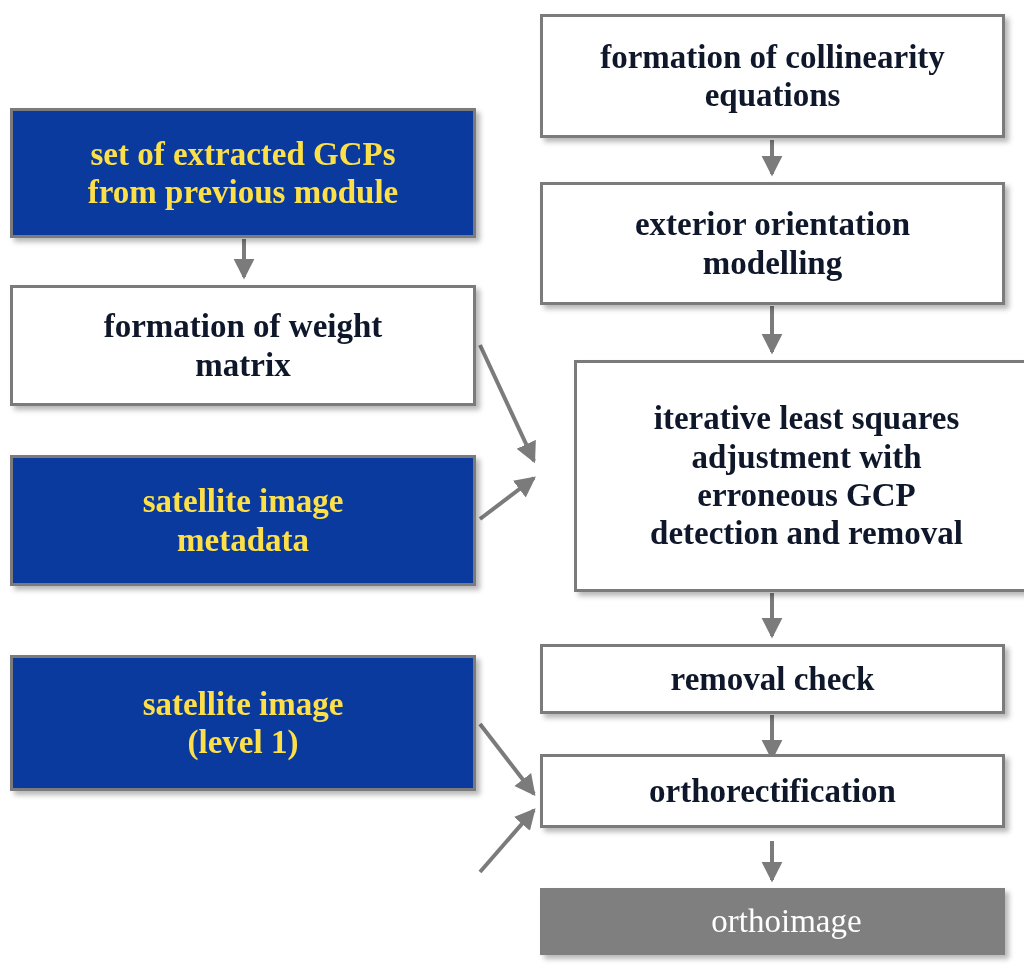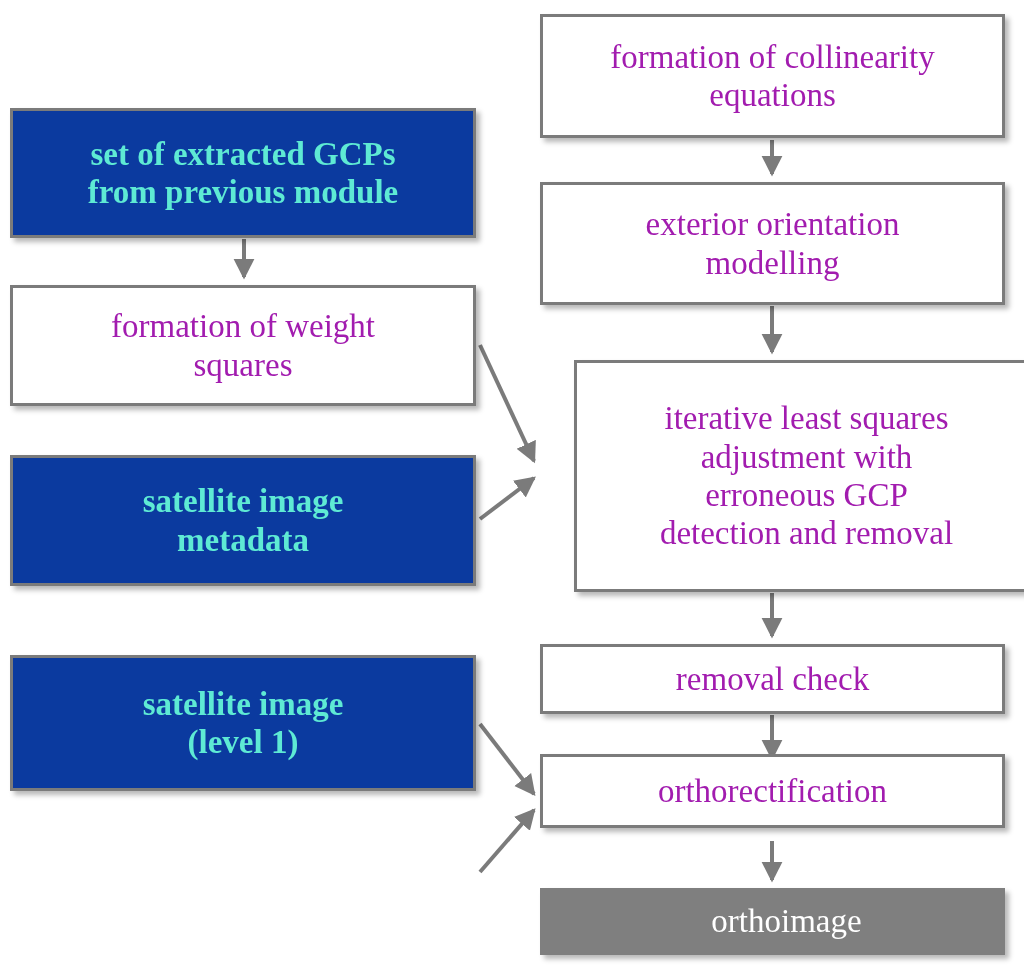--- a/index.html
+++ b/index.html
@@ -41,26 +41,27 @@
   .node .label {
     display: block;
     width: 100%;
     padding: 0 6px;
     box-sizing: border-box;
     white-space: pre-line;
   }
   
   .node.process {
     background: #ffffff;
-    color: #a21caf;
+    color: #0f172a;
     font-size: 33px;
+    font-weight: bold;
   }
   .node.input {
     background: #0b3a9f;
-    color: #5eead4;
+    color: #fde047;
     font-size: 33px;
     font-weight: bold;
   }
   .node.output {
     background: #7f7f7f;
     color: #ffffff;
     font-size: 33px;
     border-color: #7f7f7f;
     padding-left: 28px;
   }
@@ -102,21 +103,21 @@
     <line x1="772" y1="841" x2="772" y2="880" stroke="#7b7b7b" stroke-width="4" marker-end="url(#arrowhead)"></line>
   </svg>
 
   <div class="node input" style="left:10px; top:108px; width:466px; height:130px;">
     <span class="label">set of extracted GCPs
 from previous module</span>
   </div>
 
   <div class="node process" style="left:10px; top:285px; width:466px; height:121px;">
     <span class="label">formation of weight
-squares</span>
+matrix</span>
   </div>
 
   <div class="node input" style="left:10px; top:455px; width:466px; height:131px;">
     <span class="label">satellite image
 metadata</span>
   </div>
 
   <div class="node input" style="left:10px; top:655px; width:466px; height:136px;">
     <span class="label">satellite image
 (level 1)</span>

